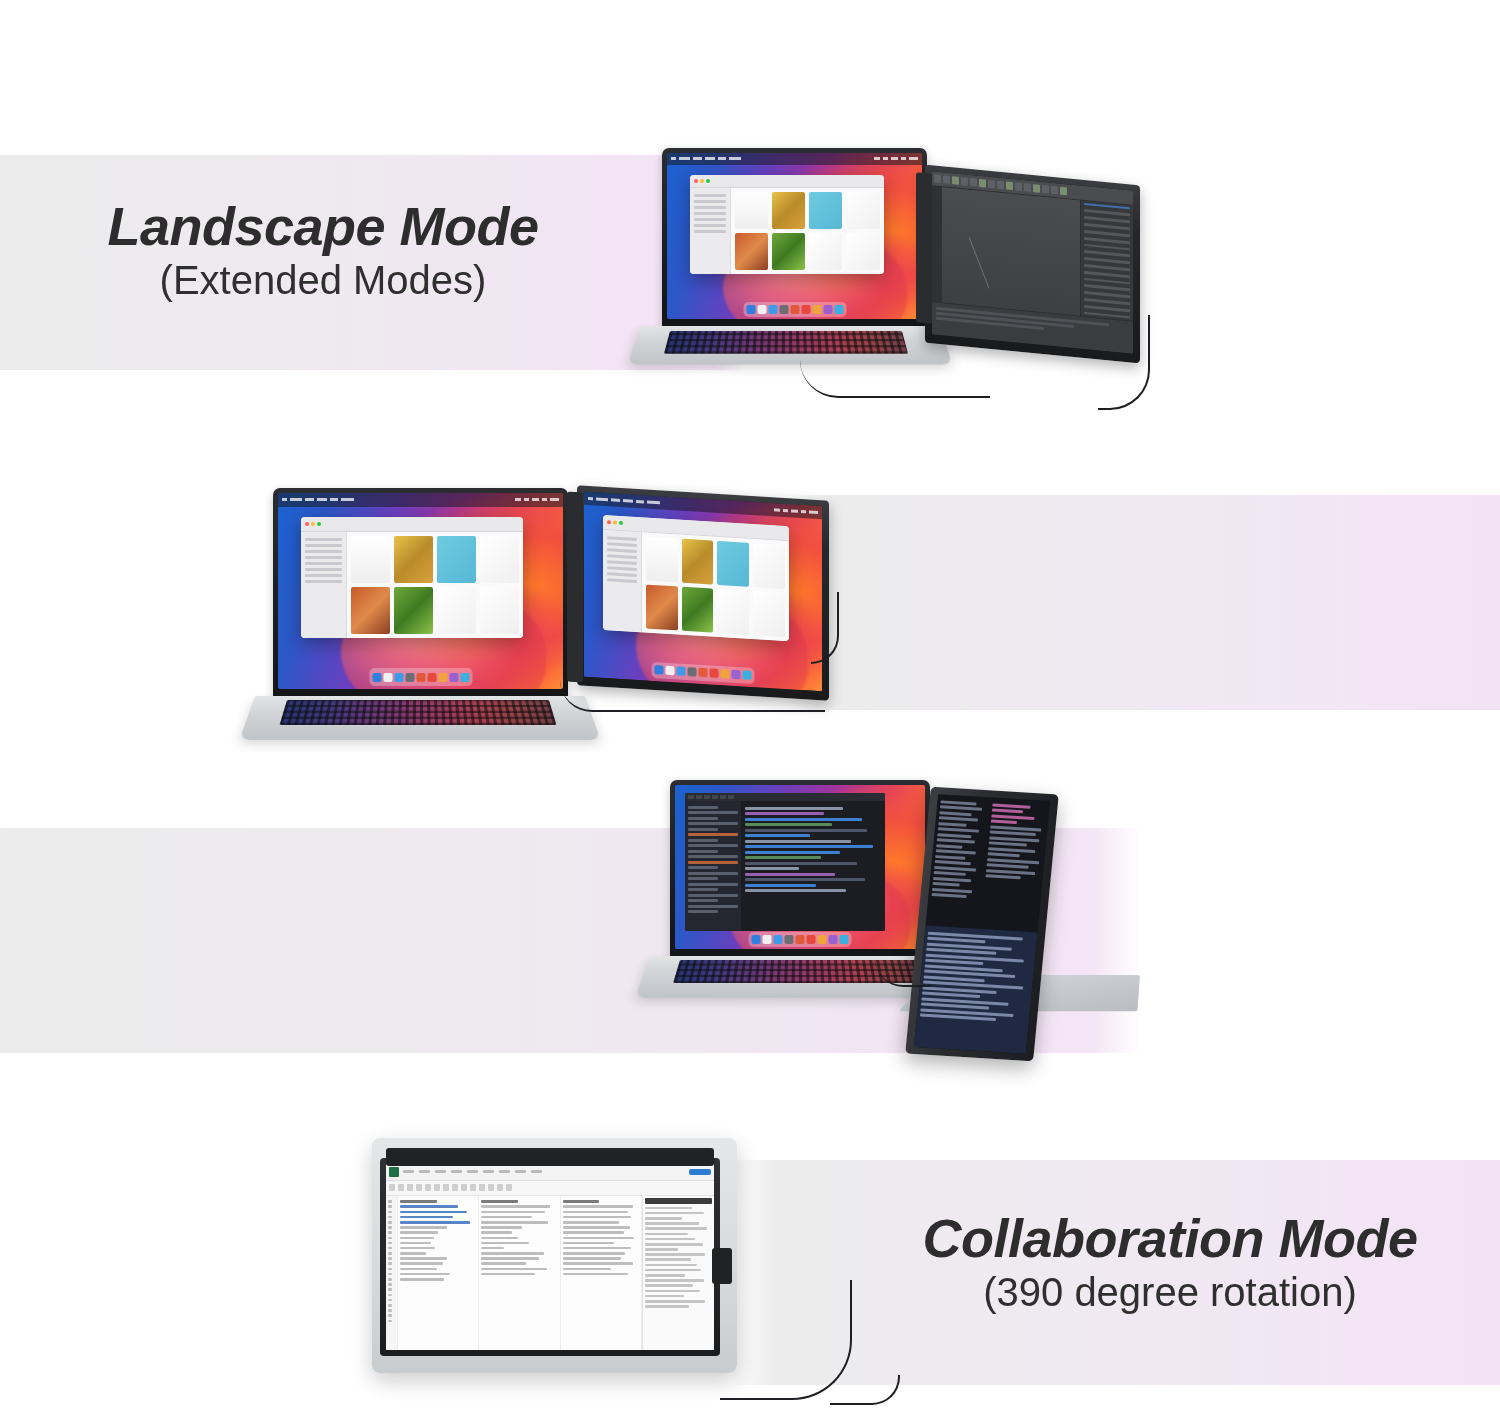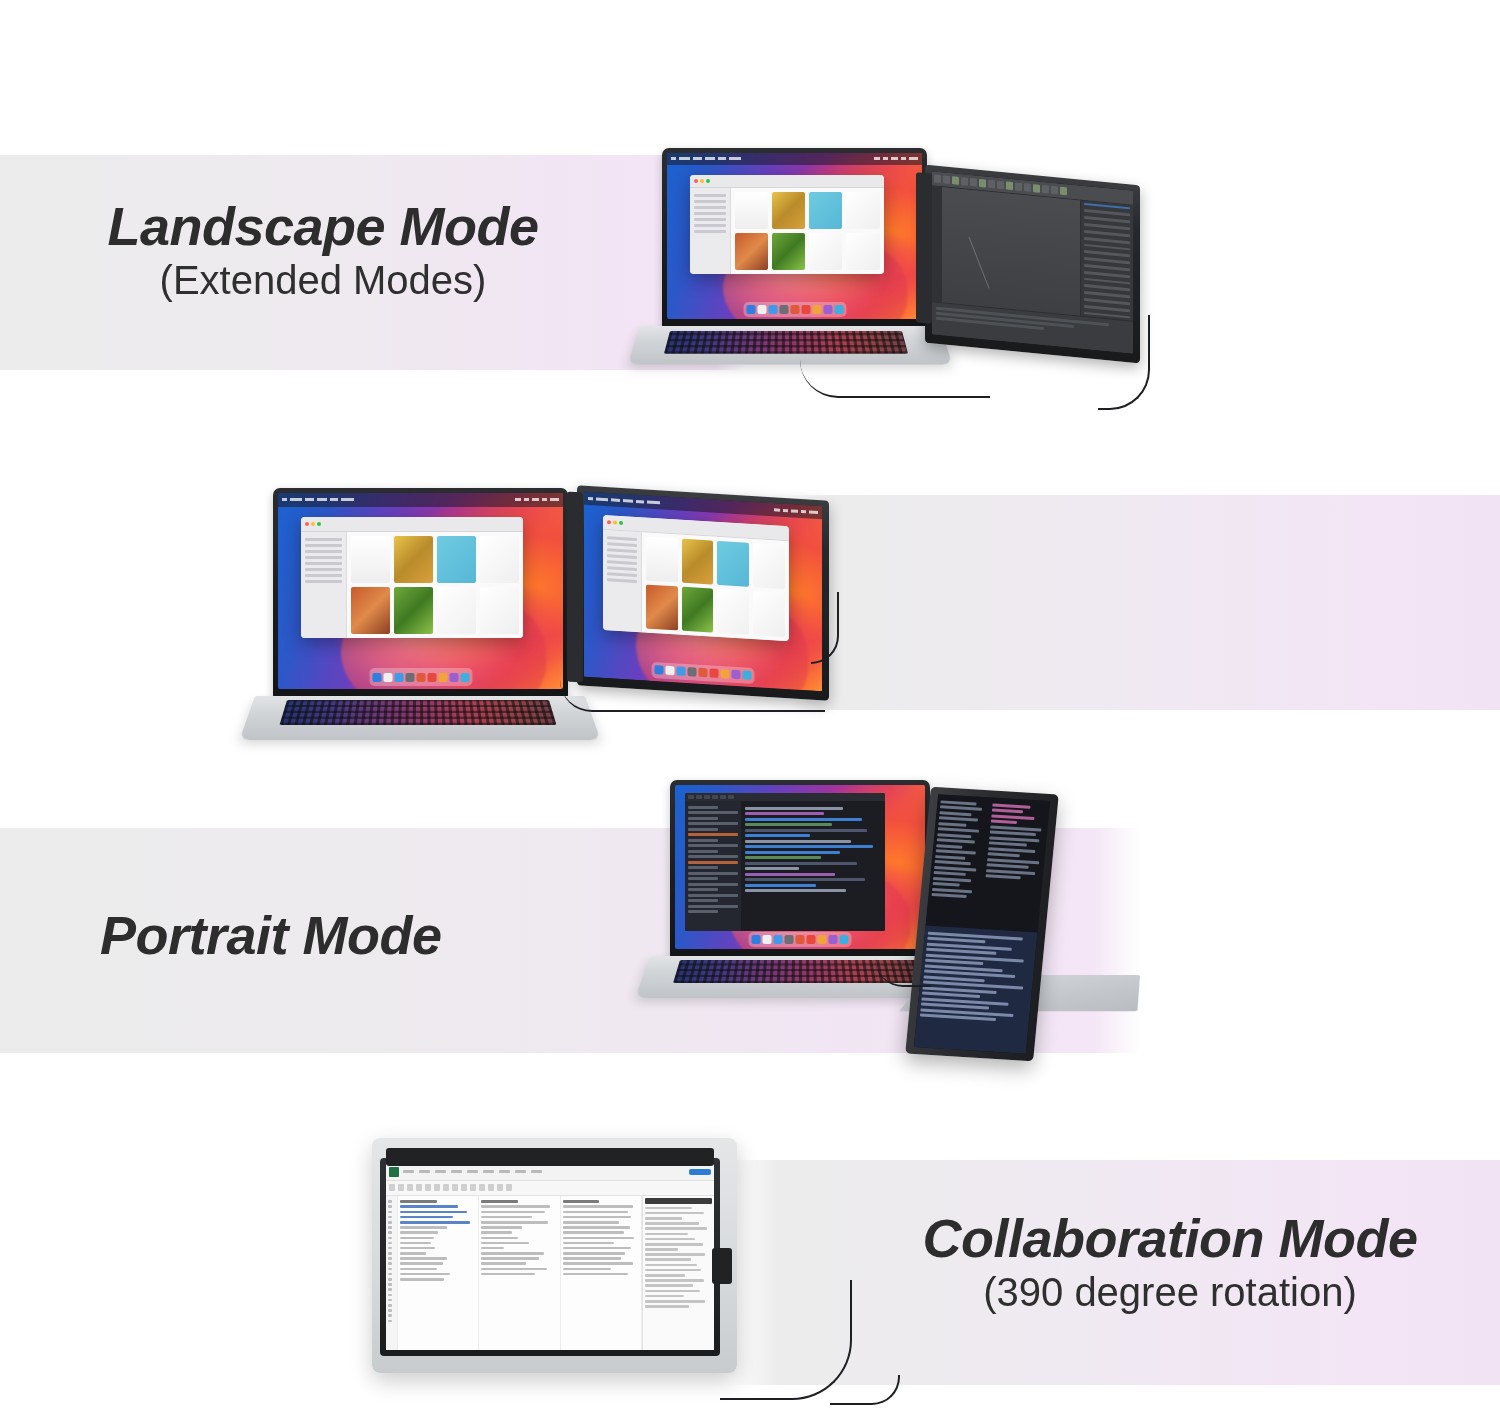--- a/index.html
+++ b/index.html
@@ -501,24 +501,20 @@
         </div>
       </div>
     </div>
     <div class="pm-hinge" style="left:312px;top:12px;width:16px;height:190px;transform:skewY(3.5deg);"></div>
     <div class="cable" style="left:556px;top:112px;width:28px;height:72px;border-radius:0 0 30px 0;"></div>
     <div class="cable" style="left:305px;top:200px;width:265px;height:32px;border-radius:0 0 0 36px;border-right:none;"></div>
   </div>
 
   <div class="band band-l" style="left:0;top:828px;width:1140px;height:225px;"></div>
 
-  <div class="mode-block" style="left:100px;top:905px;width:520px;">
-    <div class="mode-title">Portrait Mode</div>
-    <div class="mode-sub"></div>
-  </div>
 
   <div class="scene" style="left:620px;top:770px;width:580px;height:300px;">
 
     <div class="mb" style="left:30px;top:0;width:310px;height:245px;">
       <div class="mb-lid" style="left:20px;top:10px;width:260px;height:178px;">
         <div class="mb-screen">
           <div class="wall-mac"></div>
           <div class="code" style="left:4%;top:5%;width:80%;height:84%;border-radius:2px;">
             <div class="code-top">
               <i></i>

